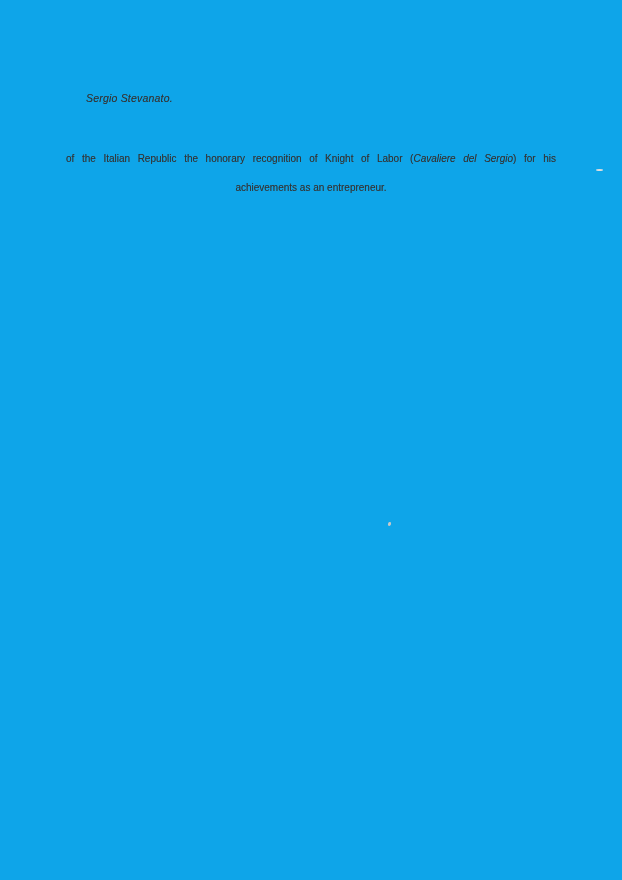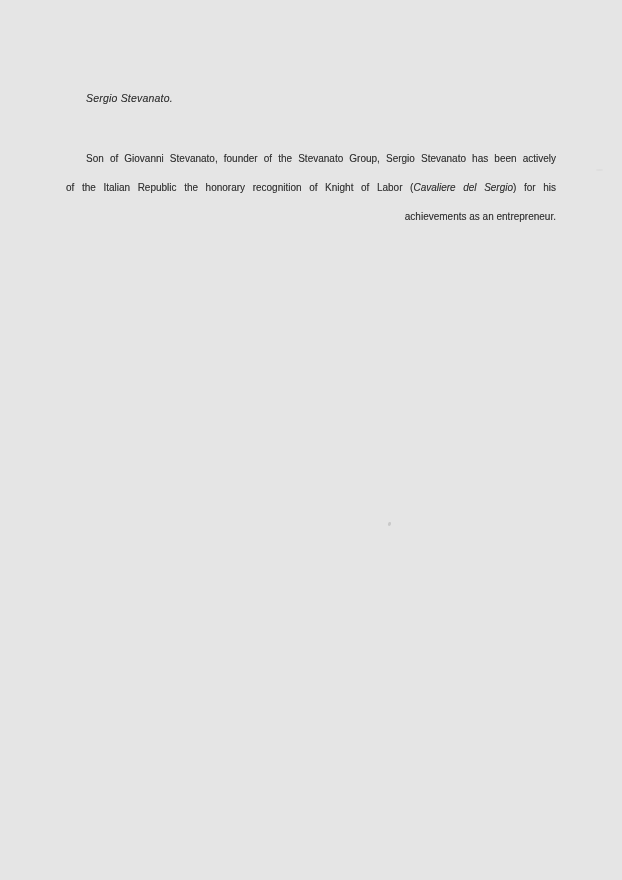--- a/index.html
+++ b/index.html
@@ -11,21 +11,21 @@
     height: 880px;
     background: #ffffff;
     position: relative;
     overflow: hidden;
     font-family: "Liberation Sans", sans-serif;
     color: #333333;
   }
   .page {
     position: absolute;
     inset: 0;
-    background: #e5e5e5;
+    background: #0ea5e9;
   }
   .doc-title {
     position: absolute;
     top: 92px;
     left: 86px;
     font-size: 10.5px;
     font-style: italic;
     color: #333333;
     letter-spacing: 0.2px;
     text-shadow: 0 0 0.5px rgba(60,60,60,0.45);
@@ -34,21 +34,21 @@
     position: absolute;
     top: 144px;
     left: 66px;
     width: 490px;
     font-size: 10px;
     line-height: 29px;
     color: #333333;
     text-shadow: 0 0 0.5px rgba(60,60,60,0.45);
   }
   .line {
-    text-align: right;
+    text-align: center;
     white-space: normal;
     overflow: hidden;
     height: 29px;
   }
   .line.justify {
     text-align: justify;
     text-align-last: justify;
   }
   .line.indent {
     text-indent: 20px;
@@ -79,21 +79,20 @@
 </style>
 </head>
 <body>
 
 <div class="page">
 
   <div class="doc-title">Sergio Stevanato.</div>
 
   <div class="paragraph">
 
-    <div class="line justify indent">Son of Giovanni Stevanato, founder of the Stevanato Group, Sergio Stevanato has been actively</div>
 
 
 
 
     <div class="line justify"><span>of the Italian Republic the honorary recognition of Knight of Labor (</span><span class="italic">Cavaliere del Sergio</span><span>) for his</span></div>
 
     <div class="line">achievements as an entrepreneur.</div>
 
   </div>
 

